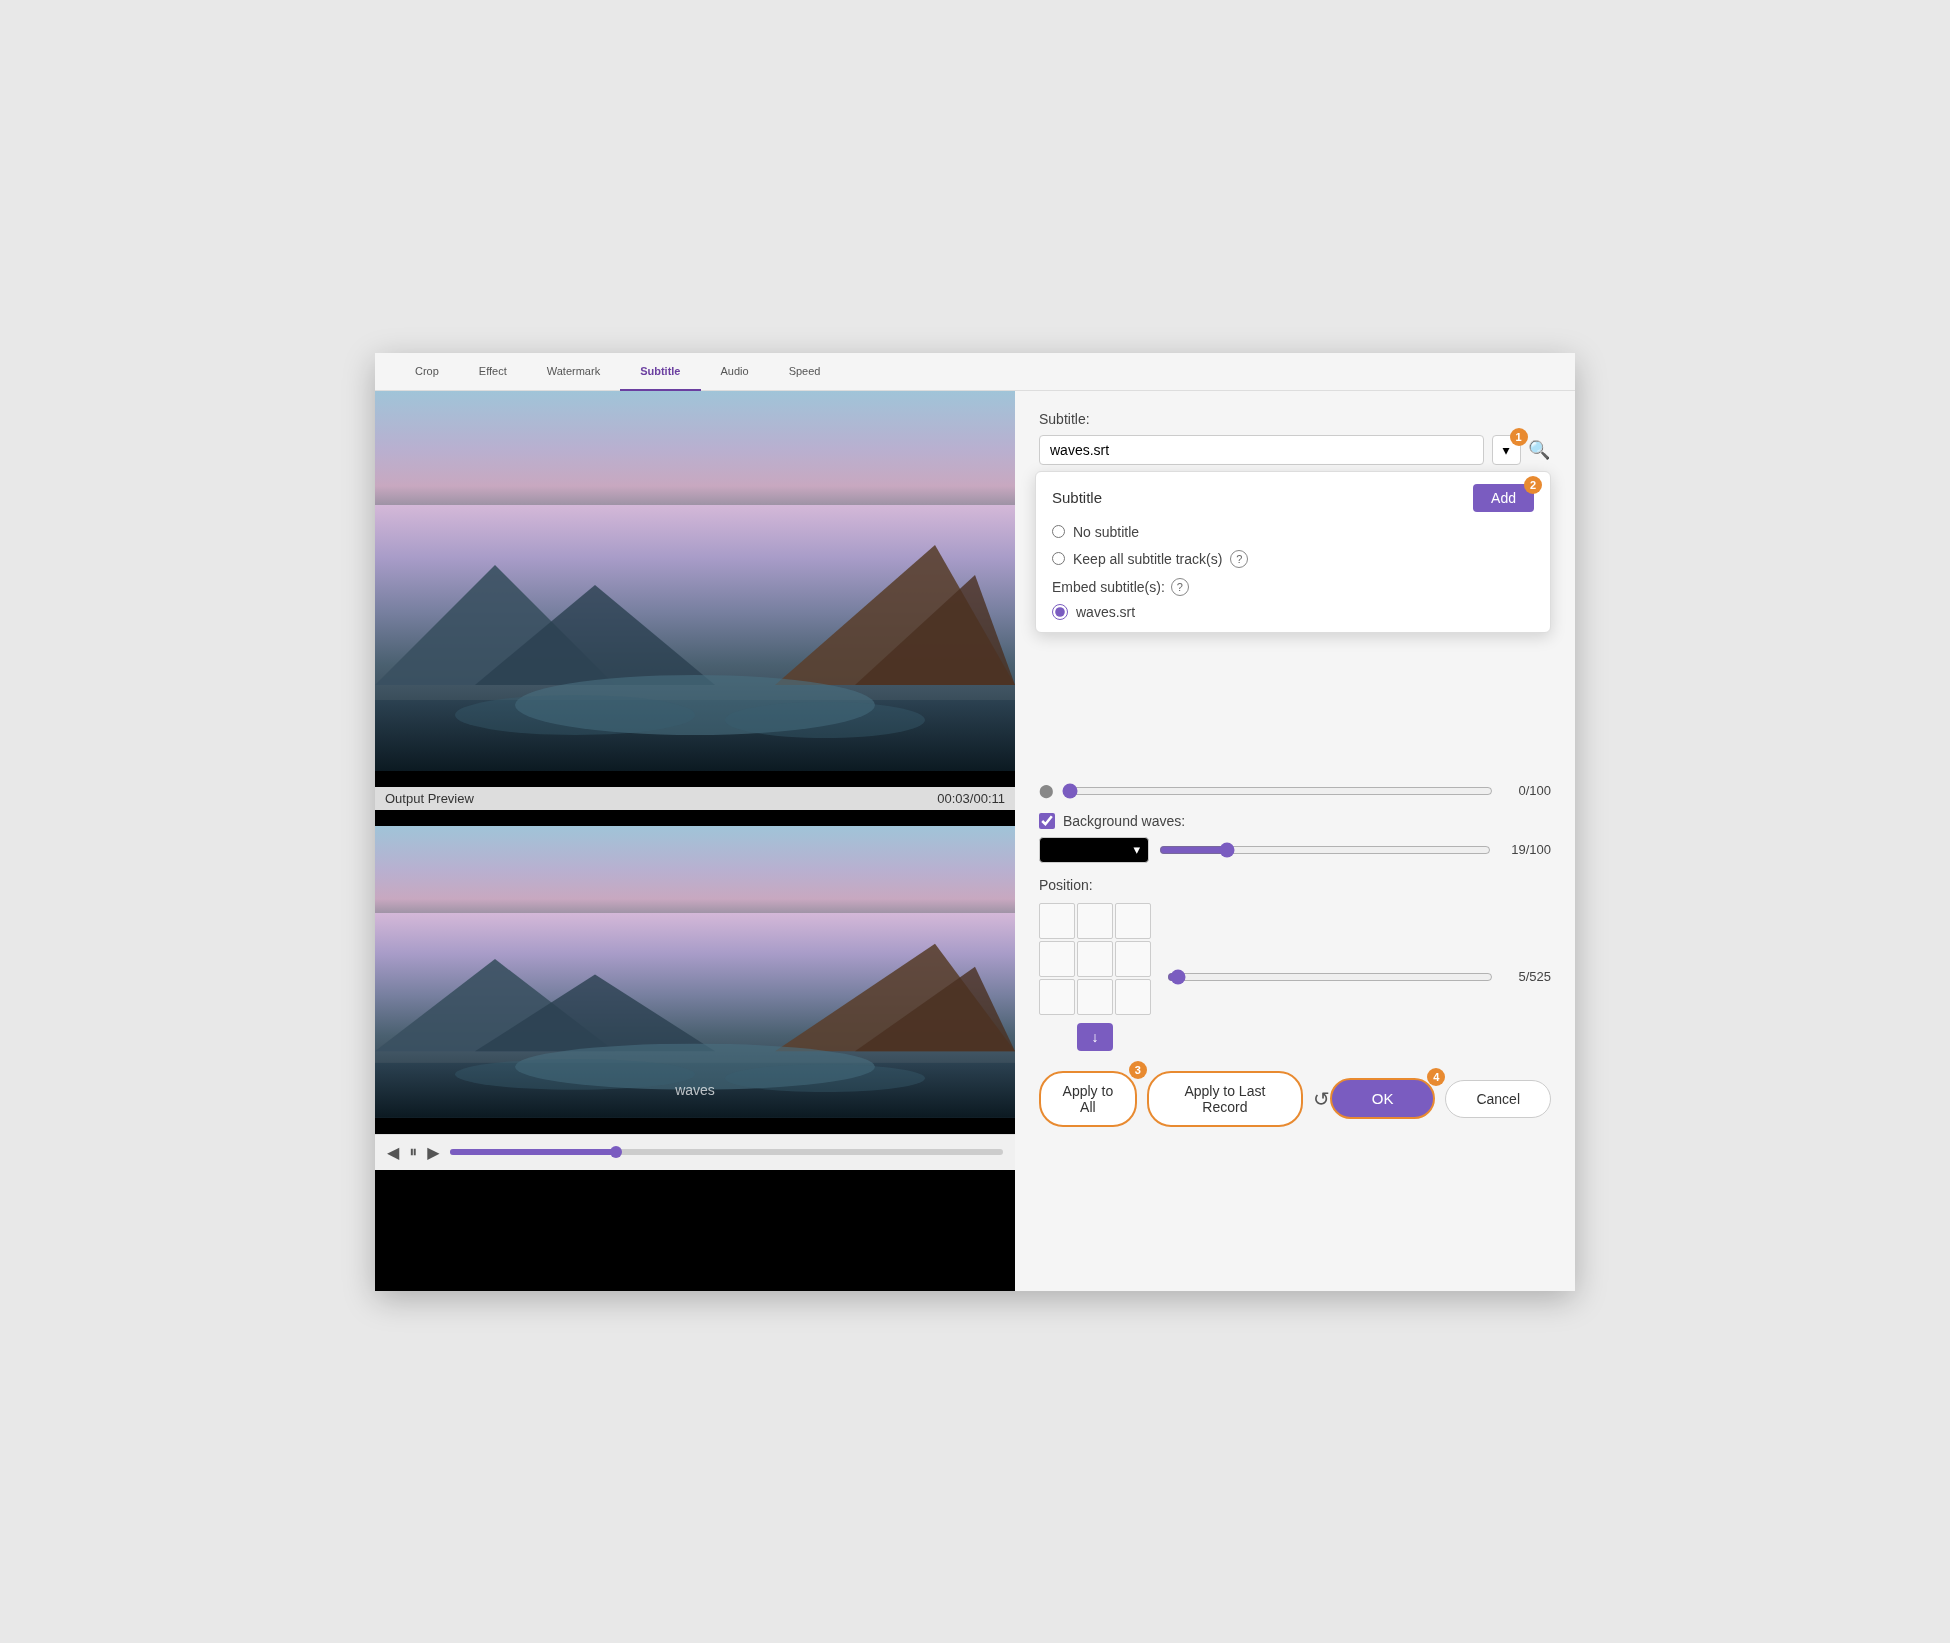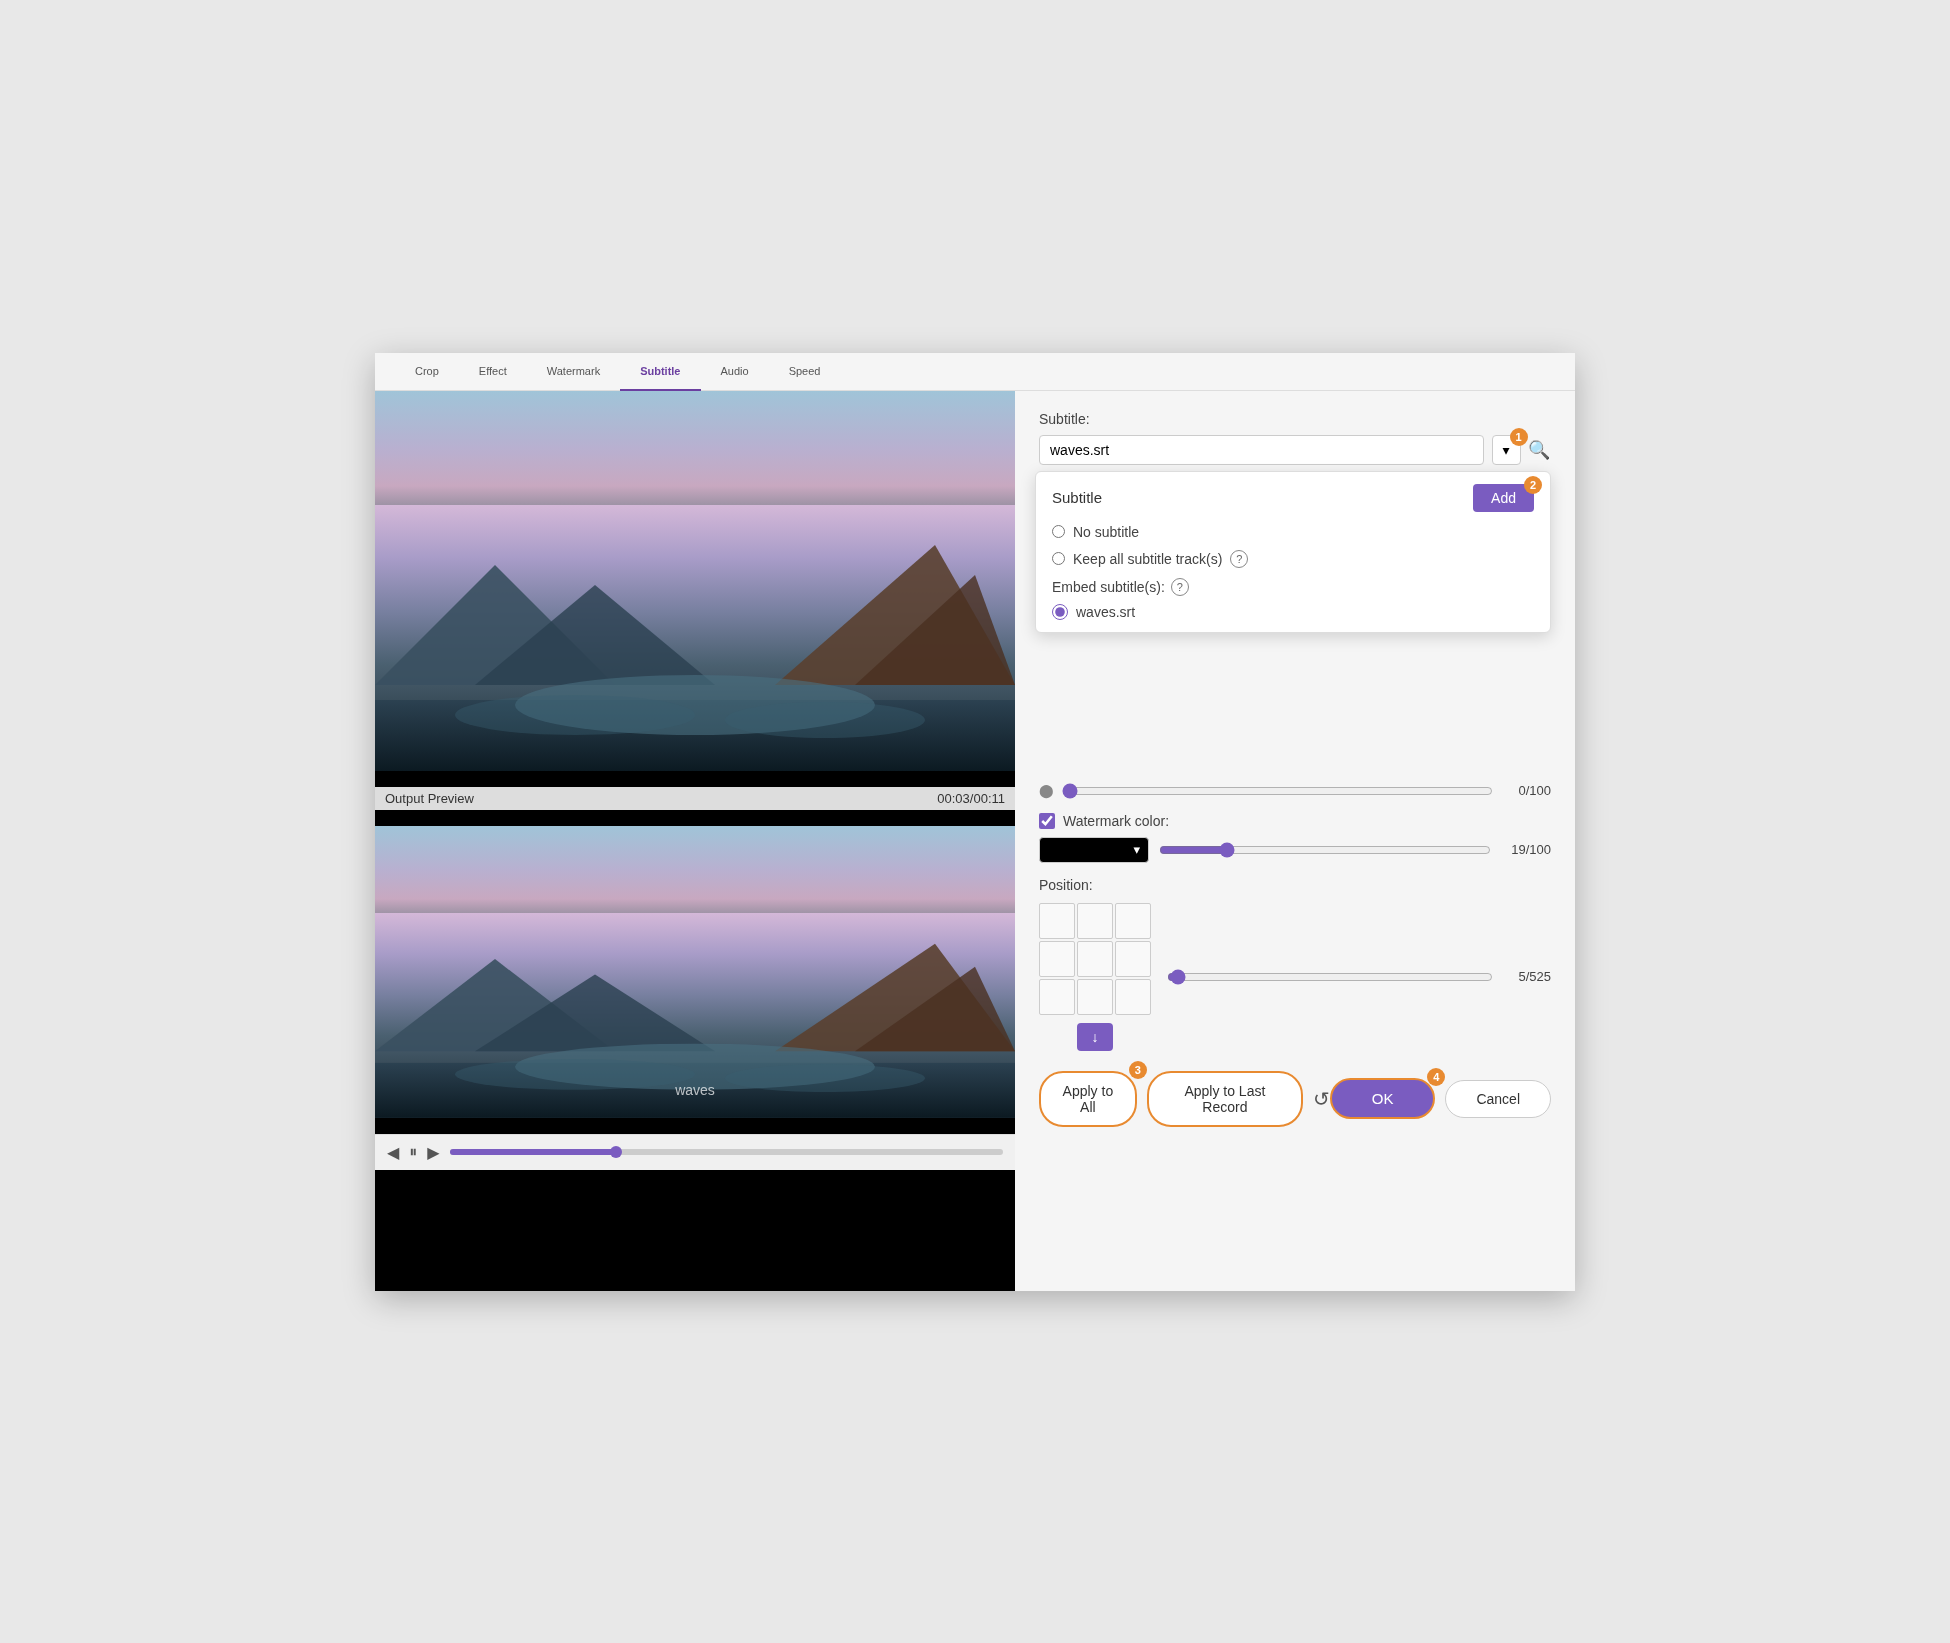--- a/index.html
+++ b/index.html
@@ -582,21 +582,21 @@
       <div style="height: 310px;"></div>
 
       <div class="slider-row">
         <span style="font-size:13px; color:#888;">⬤</span>
         <input type="range" class="slider" min="0" max="100" value="0" style="">
         <span class="slider-value">0/100</span>
       </div>
 
       <div class="checkbox-row">
         <input type="checkbox" checked="" id="bg-color-cb" style="">
-        <label for="bg-color-cb">Watermark color:</label>
+        <label for="bg-color-cb">Background waves:</label>
       </div>
       <div class="bg-color-row">
         <div class="bg-color-dropdown">
           <span style="flex:1; background:black; height:16px; border-radius:2px;"></span>
           <span>▾</span>
         </div>
         <input type="range" class="slider" min="0" max="100" value="19" style="flex: 1 1 0%;">
         <span class="slider-value">19/100</span>
       </div>
 

